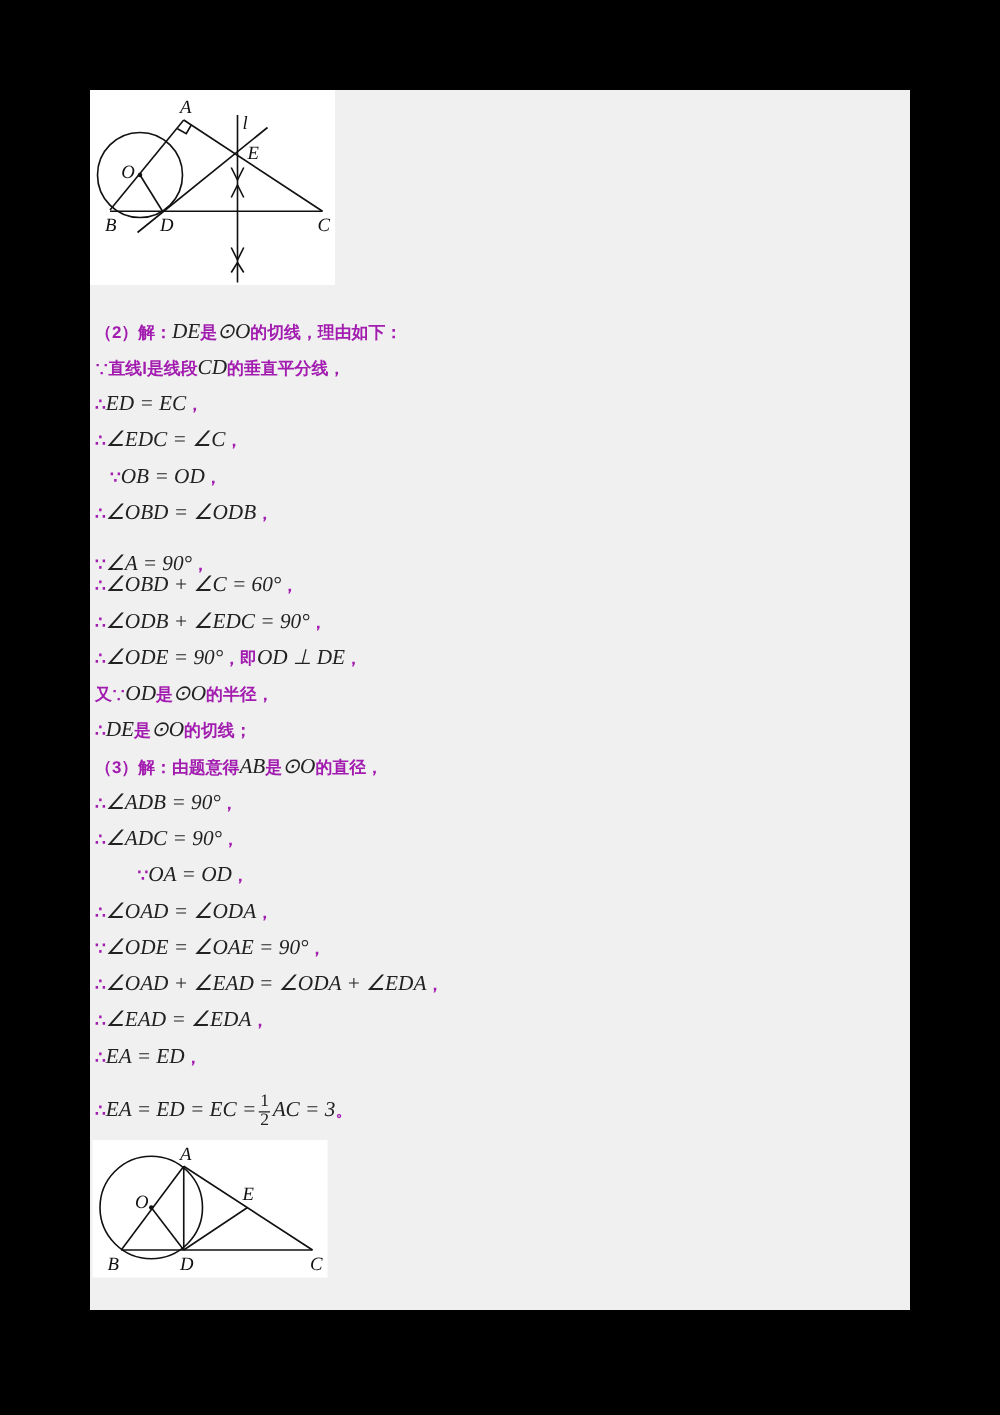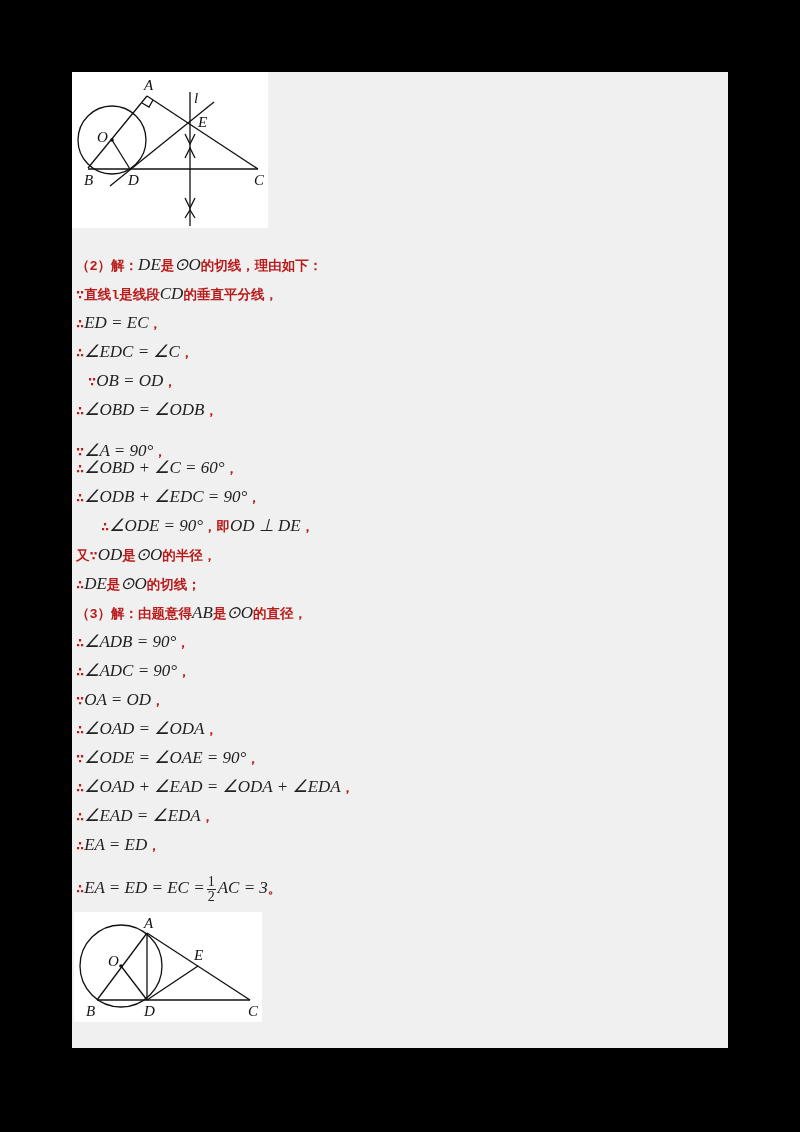--- a/index.html
+++ b/index.html
@@ -2,21 +2,21 @@
 <html><head>
 <meta charset="utf-8">
 <style>
   html, body { margin:0; padding:0; }
   body { width:800px; height:1132px; background:#000; position:relative; overflow:hidden; }
   .page { position:absolute; left:72px; top:72px; width:656px; height:976px; background:#f0f0f0; }
   .fig { position:absolute; background:#fff; }
   .fig svg { display:block; }
   .fig text { font-family:"Liberation Serif", serif; font-style:italic; font-size:15px; fill:#111; }
   .line { position:absolute; left:4px; font-family:"Liberation Serif", serif; font-size:15px; color:#222; white-space:nowrap; line-height:20px; }
-  .line .r { color:#b91c1c; font-family:Liberation Mono, monospace; font-weight:bold; font-size:13.5px; }
+  .line .r { color:#a21caf; font-family:Liberation Sans, sans-serif; font-weight:bold; font-size:13.5px; }
   .line .m { font-style:italic; font-family:"Liberation Serif", serif; font-size:17px; color:#222; }
   .frac { display:inline-block; vertical-align:middle; text-align:center; font-family:"Liberation Serif", serif; font-size:14px; line-height:14px; margin:0 2px; }
   .frac span { display:block; }
   .frac .num { border-bottom:1px solid #222; padding:0 1px; }
 </style>
 </head>
 <body>
 
 <div class="page">
 
@@ -48,27 +48,27 @@
   <div id="lines">
       <div class="line" style="top: 183px;"><span class="r">（2）解：</span><span class="m">DE</span><span class="r">是</span><span class="m">⊙O</span><span class="r">的切线，理由如下：</span></div>
       <div class="line" style="top: 212px;"><span class="r">∵直线</span><span class="r">l</span><span class="r">是线段</span><span class="m">CD</span><span class="r">的垂直平分线，</span></div>
       <div class="line" style="top: 241px;"><span class="r">∴</span><span class="m">ED = EC</span><span class="r">，</span></div>
       <div class="line" style="top: 270px;"><span class="r">∴</span><span class="m">∠EDC = ∠C</span><span class="r">，</span></div>
       <div class="line" style="top: 299px; margin-left: 12px;"><span class="r">∵</span><span class="m">OB = OD</span><span class="r">，</span></div>
       <div class="line" style="top: 328px;"><span class="r">∴</span><span class="m">∠OBD = ∠ODB</span><span class="r">，</span></div>
       <div class="line" style="top: 357px; margin-top: 12px;"><span class="r">∵</span><span class="m">∠A = 90°</span><span class="r">，</span></div>
       <div class="line" style="top: 386px;"><span class="r">∴</span><span class="m">∠OBD + ∠C = 60°</span><span class="r">，</span></div>
       <div class="line" style="top: 415px;"><span class="r">∴</span><span class="m">∠ODB + ∠EDC = 90°</span><span class="r">，</span></div>
-      <div class="line" style="top: 444px; margin-left: 25px;"><span class="r">∴</span><span class="m">∠ODE = 90°</span><span class="r">，即</span><span class="m">OD ⊥ DE</span><span class="r">，</span></div>
+      <div class="line" style="top: 444px;"><span class="r">∴</span><span class="m">∠ODE = 90°</span><span class="r">，即</span><span class="m">OD ⊥ DE</span><span class="r">，</span></div>
       <div class="line" style="top: 473px;"><span class="r">又∵</span><span class="m">OD</span><span class="r">是</span><span class="m">⊙O</span><span class="r">的半径，</span></div>
       <div class="line" style="top: 502px;"><span class="r">∴</span><span class="m">DE</span><span class="r">是</span><span class="m">⊙O</span><span class="r">的切线；</span></div>
       <div class="line" style="top: 531px;"><span class="r">（3）解：由题意得</span><span class="m">AB</span><span class="r">是</span><span class="m">⊙O</span><span class="r">的直径，</span></div>
       <div class="line" style="top: 560px;"><span class="r">∴</span><span class="m">∠ADB = 90°</span><span class="r">，</span></div>
       <div class="line" style="top: 589px;"><span class="r">∴</span><span class="m">∠ADC = 90°</span><span class="r">，</span></div>
-      <div class="line" style="top: 618px;"><span class="r">∵</span><span class="m">OA = OD</span><span class="r">，</span></div>
+      <div class="line" style="top: 618px; margin-left: 34px;"><span class="r">∵</span><span class="m">OA = OD</span><span class="r">，</span></div>
       <div class="line" style="top: 647px;"><span class="r">∴</span><span class="m">∠OAD = ∠ODA</span><span class="r">，</span></div>
       <div class="line" style="top: 676px; text-align: center;"><span class="r">∵</span><span class="m">∠ODE = ∠OAE = 90°</span><span class="r">，</span></div>
       <div class="line" style="top: 705px;"><span class="r">∴</span><span class="m">∠OAD + ∠EAD = ∠ODA + ∠EDA</span><span class="r">，</span></div>
       <div class="line" style="top: 734px;"><span class="r">∴</span><span class="m">∠EAD = ∠EDA</span><span class="r">，</span></div>
       <div class="line" style="top: 763px;"><span class="r">∴</span><span class="m">EA = ED</span><span class="r">，</span></div>
     </div>
 
   <div class="line" style="top:802px; line-height:28px;">
     <span class="r">∴</span><span class="m">EA = ED = EC =</span><span class="frac"><span class="num">1</span><span class="den">2</span></span><span class="m">AC = 3</span><span class="r">。</span>
   </div>

